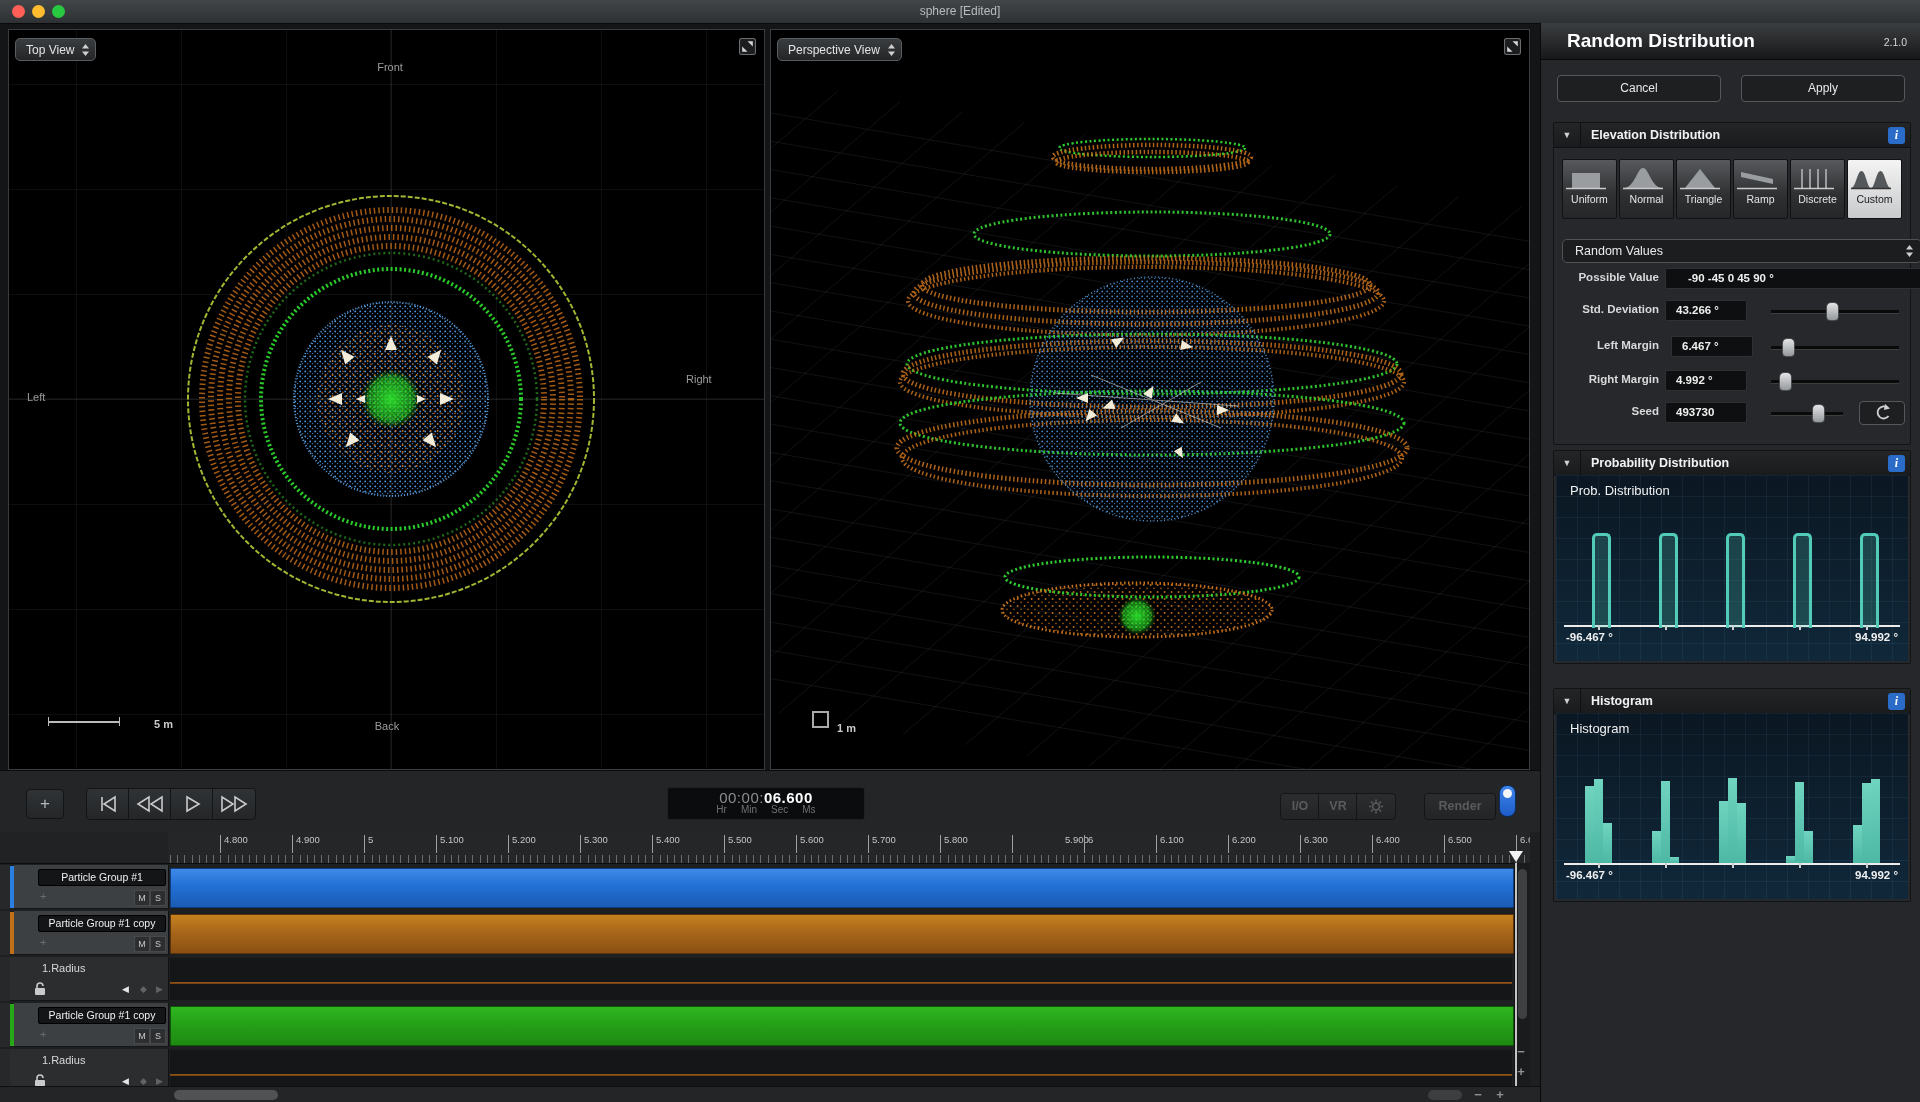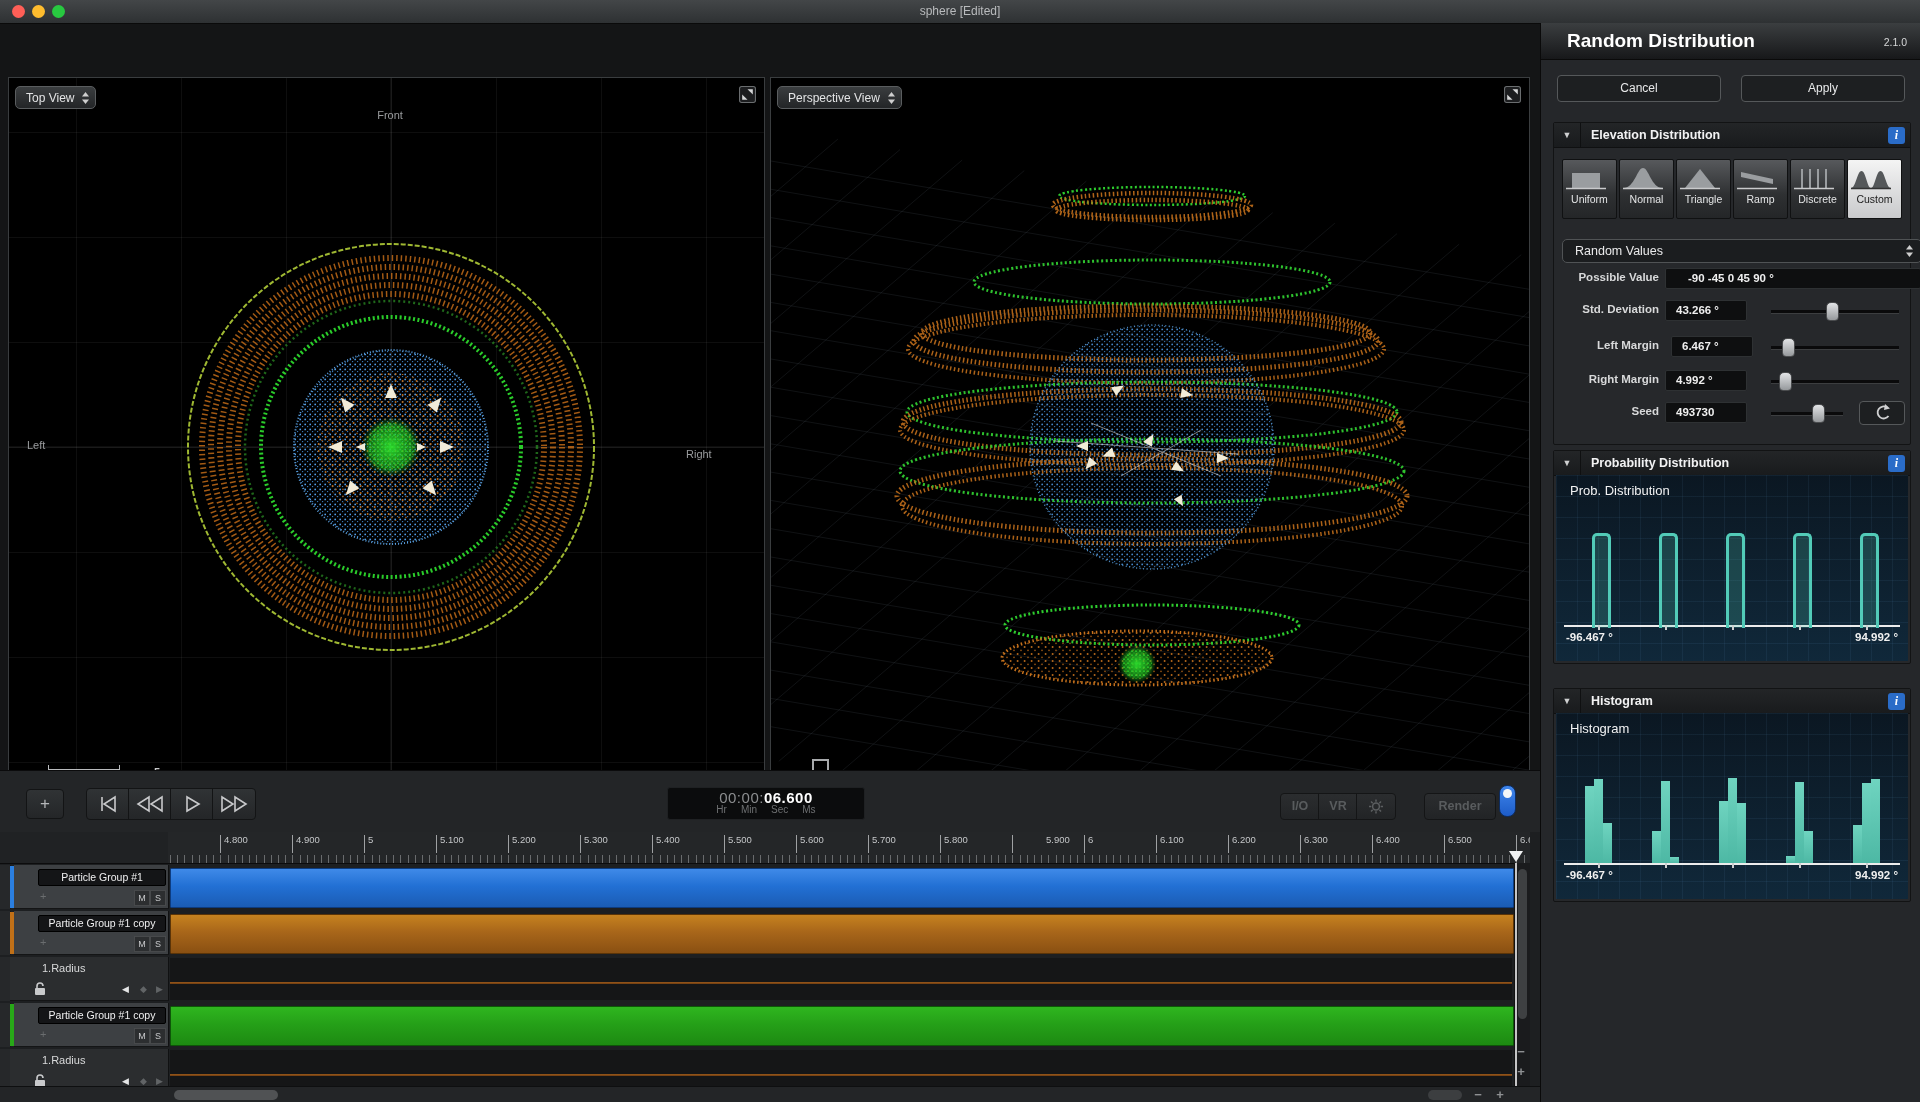--- a/index.html
+++ b/index.html
@@ -4,21 +4,21 @@
 <style>
   html,body{margin:0;padding:0;background:#000;}
   #app{position:relative;width:1920px;height:1102px;background:#141516;overflow:hidden;
        font-family:"Liberation Sans","DejaVu Sans",sans-serif;color:#ddd;-webkit-font-smoothing:antialiased;}
   .abs{position:absolute;}
   
   #titlebar{left:0;top:0;width:1920px;height:23px;background:linear-gradient(180deg,#434648,#2e3133);border-bottom:1px solid #0a0a0a;}
   .tl{width:13px;height:13px;border-radius:50%;top:5px;}
   #title-text{width:100%;text-align:center;top:4px;font-size:12px;color:#b9bbbd;}
   
-  .viewport{background:#000;border:1px solid #3a3d3f;overflow:hidden;margin-top:48px;}
+  .viewport{background:#000;border:1px solid #3a3d3f;overflow:hidden;}
   #vp-top{left:8px;top:29px;width:755px;height:739px;
     background-image:linear-gradient(rgba(255,255,255,.055) 1px,transparent 1px),linear-gradient(90deg,rgba(255,255,255,.055) 1px,transparent 1px);
     background-size:105px 105px;background-position:67px 54px;background-color:#000;}
   #vp-persp{left:770px;top:29px;width:758px;height:739px;background-color:#000;}
   .vp-dd{left:6px;top:8px;height:21px;background:linear-gradient(180deg,#3a3d3f,#232527);border:1px solid #5a5d5f;border-radius:5px;
     display:flex;align-items:center;padding:0 6px 0 10px;font-size:12px;color:#e3e4e5;gap:8px;}
   .expander{width:17px;height:17px;top:8px;right:8px;}
   .vp-label{font-size:11px;color:#9a9c9e;}
   .scalebar{height:9px;border-left:1.5px solid #b9bbbd;border-right:1.5px solid #b9bbbd;}
   .scalebar:before{content:"";position:absolute;left:0;right:0;top:4px;height:1.5px;background:#b9bbbd;}
@@ -191,21 +191,21 @@
           <polygon points="0,7.5 7,7.5 3.5,12" fill="#cfcfcf"></polygon>
       </svg>
     </div>
     <svg class="abs expander" viewBox="0 0 16 16">
       <rect x="0.5" y="0.5" width="15" height="15" rx="2" fill="rgba(40,42,44,.7)" stroke="#6a6d6f"></rect>
       <polygon points="13,3 13,8 8,3" fill="#d6d7d8"></polygon>
         <polygon points="3,13 8,13 3,8" fill="#d6d7d8"></polygon>
     </svg>
     <div class="abs vp-label" style="left:381px;top:31px;transform:translateX(-50%);">Front</div>
     <div class="abs vp-label" style="left:18px;top:361px;">Left</div>
-    <div class="abs vp-label" style="left:677px;top:370px;">Right</div>
+    <div class="abs vp-label" style="left:677px;top:343px;">Right</div>
     <div class="abs vp-label" style="left:378px;top:690px;transform:translateX(-50%);">Back</div>
     <div class="abs scalebar" style="left:39px;top:687px;width:70px;"></div>
     <div class="abs vp-label" style="left:125px;top:688px;font-weight:bold;color:#c9cacc;padding-left:20px;">5 m</div>
   </div>
 
   <div class="abs viewport" id="vp-persp">
     <svg class="abs" width="758" height="739" style="left:0;top:0;">
       <g id="floor-grid" stroke="rgba(160,180,200,0.13)" stroke-width="1" fill="none" transform="translate(379,430) scale(1,0.38) rotate(24)">
           <line x1="-680" y1="-760" x2="-680" y2="760"></line>
           <line x1="-760" y1="-680" x2="760" y2="-680"></line>
@@ -412,21 +412,21 @@
         <div class="rlab" style="left: 488px;">5.400</div>
         <div class="rtick" style="left: 556px;"></div>
         <div class="rlab" style="left: 560px;">5.500</div>
         <div class="rtick" style="left: 628px;"></div>
         <div class="rlab" style="left: 632px;">5.600</div>
         <div class="rtick" style="left: 700px;"></div>
         <div class="rlab" style="left: 704px;">5.700</div>
         <div class="rtick" style="left: 772px;"></div>
         <div class="rlab" style="left: 776px;">5.800</div>
         <div class="rtick" style="left: 844px;"></div>
-        <div class="rlab" style="left: 878px;">5.900</div>
+        <div class="rlab" style="left: 897px;">5.900</div>
         <div class="rtick" style="left: 916px;"></div>
         <div class="rlab" style="left: 920px;">6</div>
         <div class="rtick" style="left: 988px;"></div>
         <div class="rlab" style="left: 992px;">6.100</div>
         <div class="rtick" style="left: 1060px;"></div>
         <div class="rlab" style="left: 1064px;">6.200</div>
         <div class="rtick" style="left: 1132px;"></div>
         <div class="rlab" style="left: 1136px;">6.300</div>
         <div class="rtick" style="left: 1204px;"></div>
         <div class="rlab" style="left: 1208px;">6.400</div>

